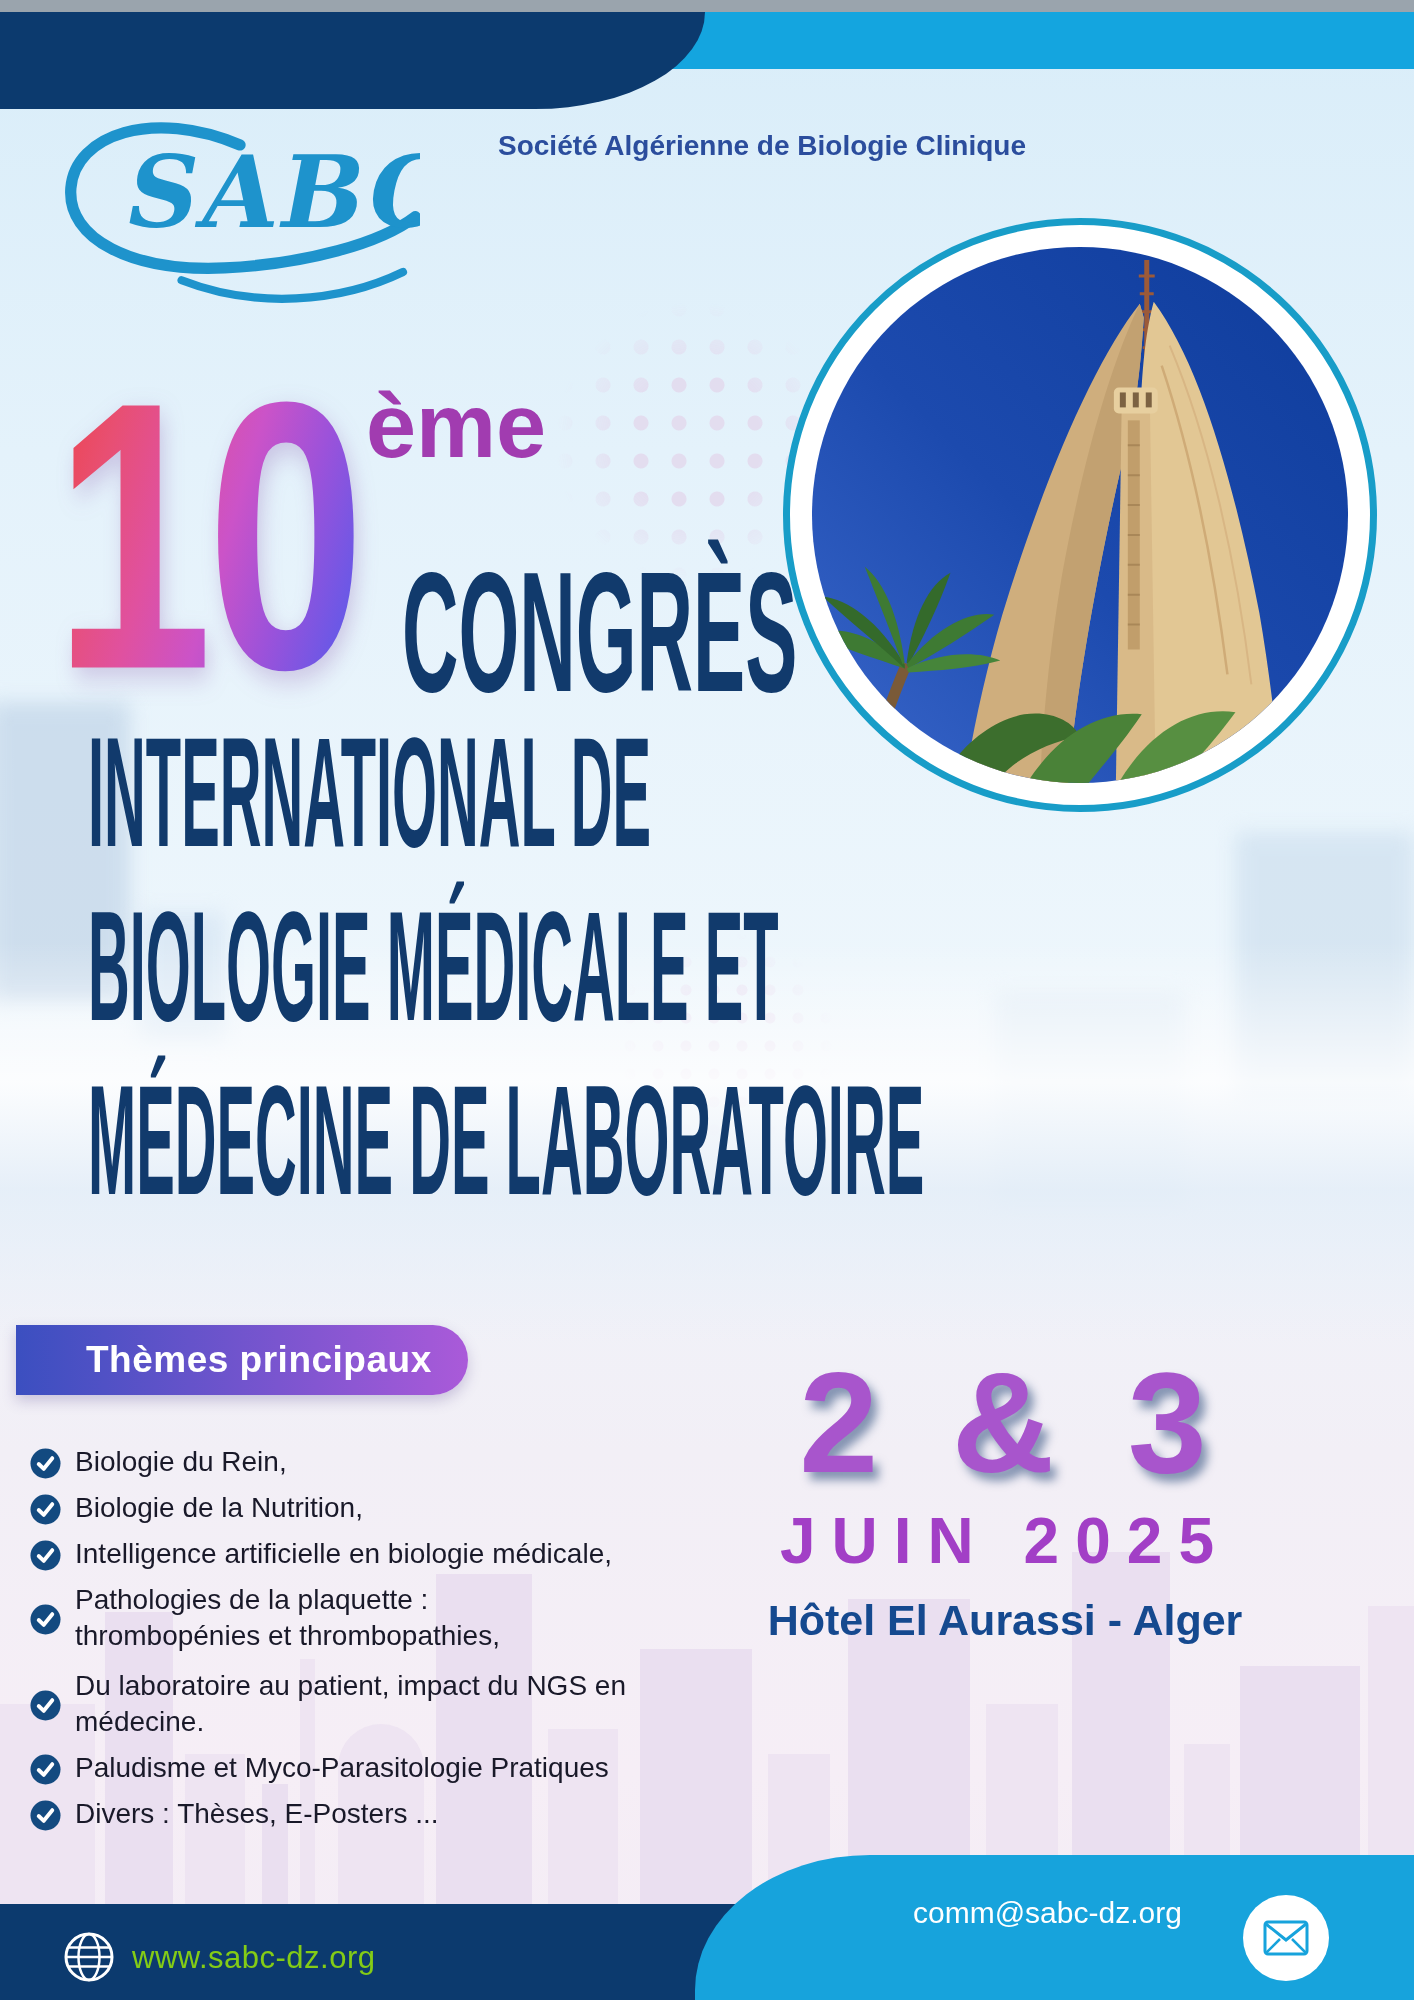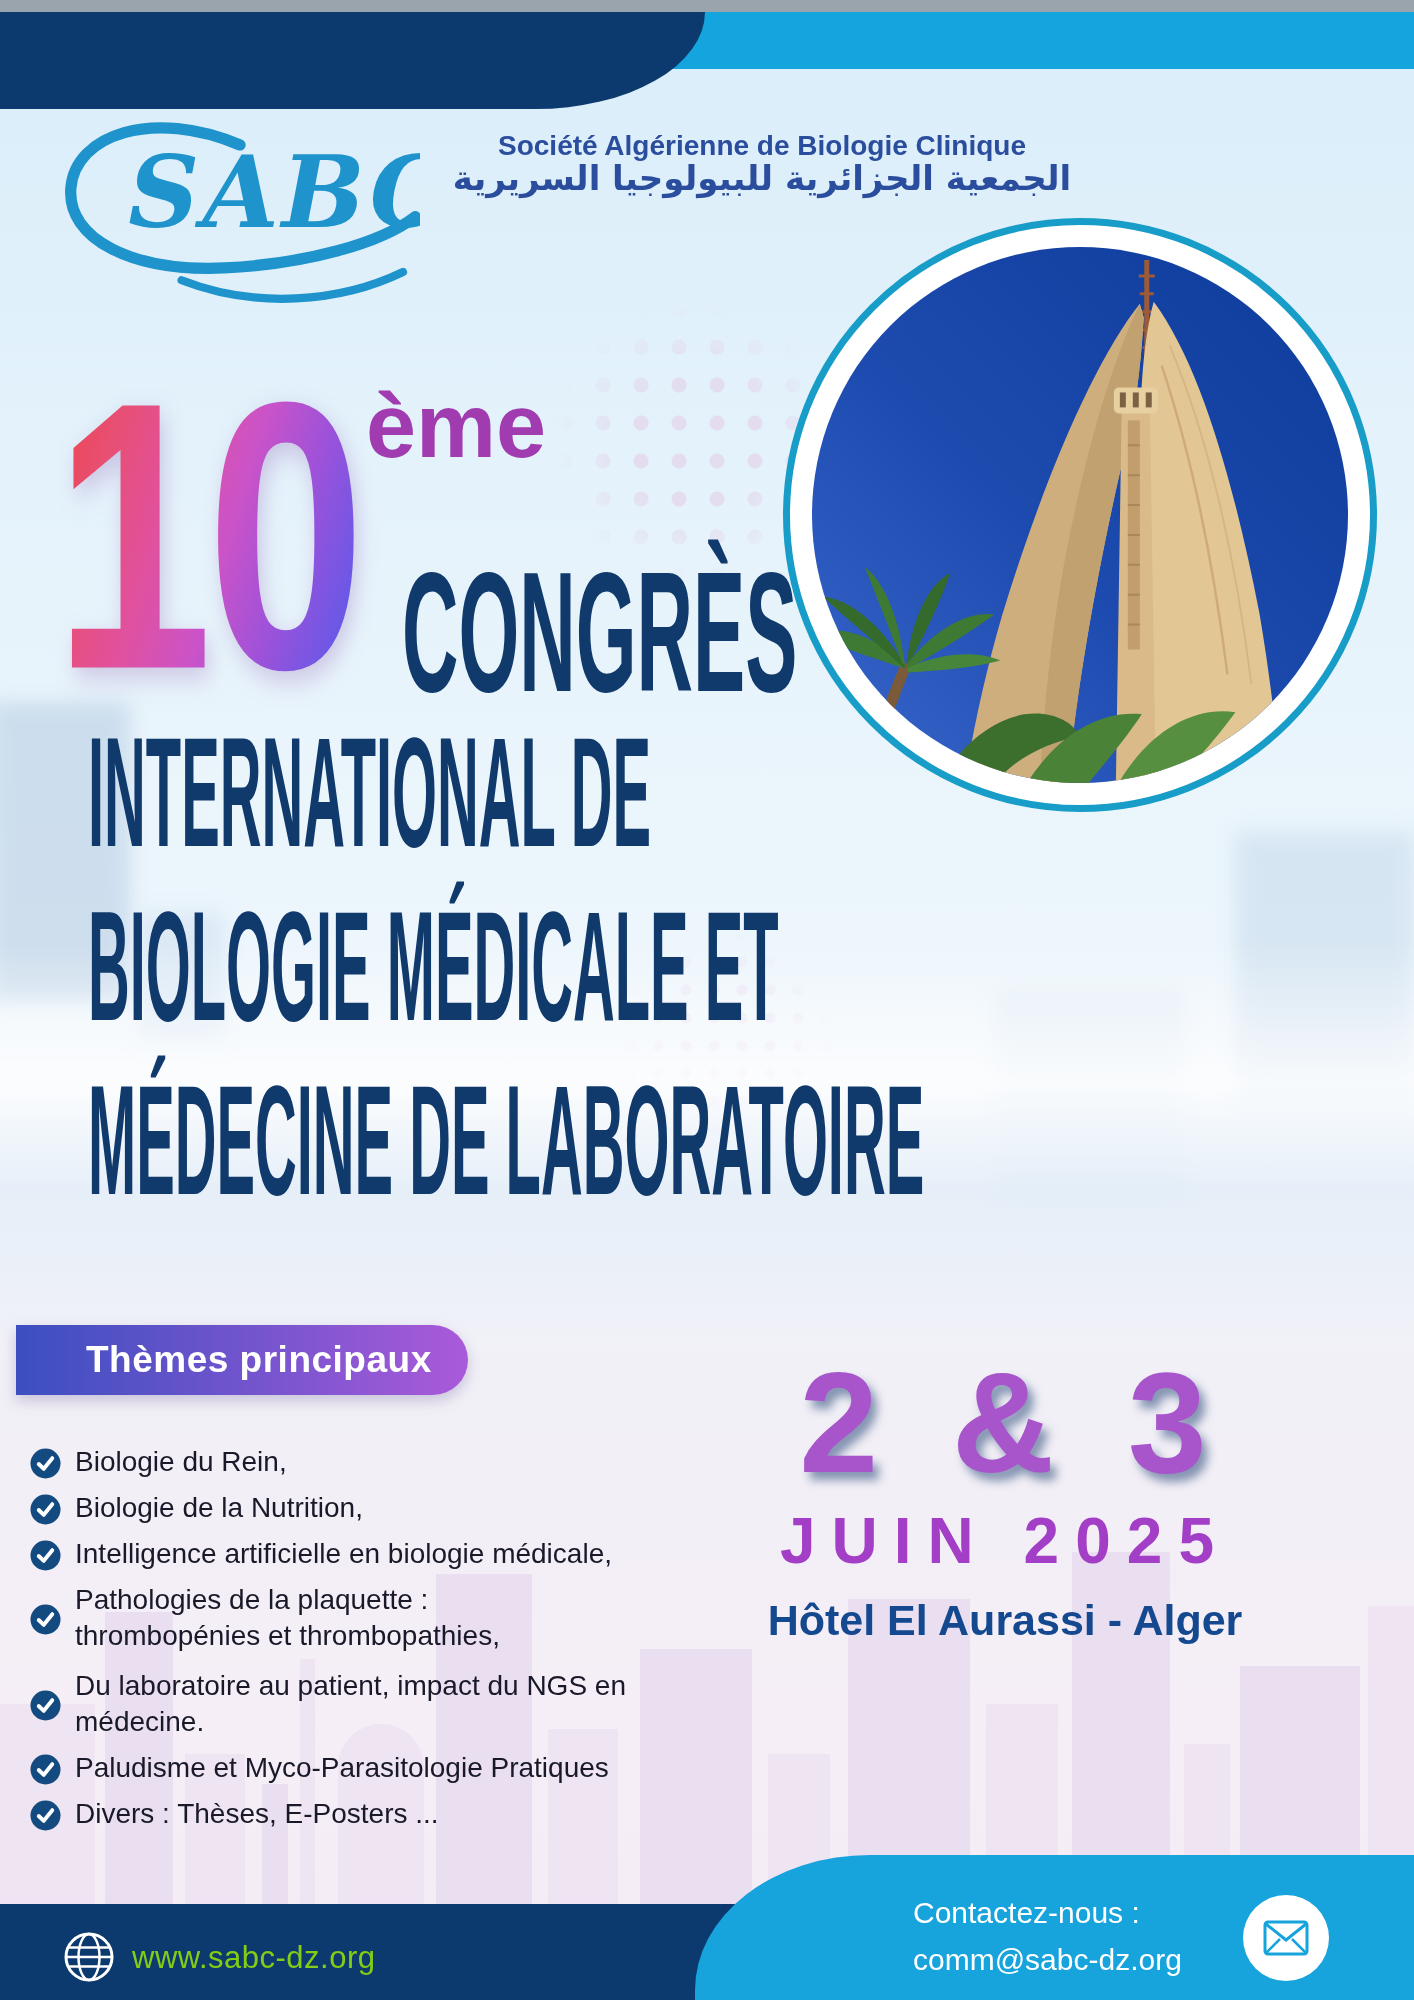--- a/index.html
+++ b/index.html
@@ -112,21 +112,20 @@
   </div>
 
   <div class="logo-wrap">
     <svg viewBox="0 0 350 200" width="360" height="205">
       <path d="M175,38 C90,2 14,28 10,80 C6,130 70,162 160,158 C240,154 312,134 346,108" stroke="#1e93cc" stroke-width="11" fill="none" stroke-linecap="round"></path>
       <path d="M118,170 C190,198 272,192 334,162" stroke="#1e93cc" stroke-width="8" fill="none" stroke-linecap="round"></path>
       <text x="66" y="118" font-family="DejaVu Serif, serif" font-style="italic" font-weight="bold" font-size="96" letter-spacing="3" fill="#1e93cc">SABC</text>
     </svg>
   </div>
   <div class="org-fr">Société Algérienne de Biologie Clinique</div>
-  <div class="org-ar">الجمعية الجزائرية للبيولوجيا السريرية</div>
 
   <div class="photo-ring">
     <svg viewBox="0 0 540 540">
       <defs>
         <clipPath id="circ">
             <circle cx="270" cy="270" r="269"></circle>
           </clipPath>
         <linearGradient id="sky" x1="1" y1="0" x2="0" y2="1">
           <stop offset="0" stop-color="#0e3c9b"></stop>
           <stop offset="0.55" stop-color="#1c4aae"></stop>
@@ -252,21 +251,20 @@
       <ellipse cx="27" cy="27" rx="10.5" ry="23" stroke="#fff" stroke-width="2.5" fill="none"></ellipse>
       <line x1="4" y1="27" x2="50" y2="27" stroke="#fff" stroke-width="2.5"></line>
       <line x1="6.5" y1="17.5" x2="47.5" y2="17.5" stroke="#fff" stroke-width="2.5"></line>
       <line x1="6.5" y1="36.5" x2="47.5" y2="36.5" stroke="#fff" stroke-width="2.5"></line>
     </svg>
     <span class="website">www.sabc-dz.org</span>
   </div>
 
   <div class="contact-shape">
     <div class="contact-text">
-      <div>Contactez-nous :</div>
       <div>comm@sabc-dz.org</div>
     </div>
     <div class="mail-circle">
       <svg viewBox="0 0 46 36" width="46" height="36">
         <rect x="2" y="2" width="42" height="32" rx="3" fill="none" stroke="#17a3dc" stroke-width="3"></rect>
         <path d="M3,4 L23,20 L43,4" fill="none" stroke="#17a3dc" stroke-width="3"></path>
         <path d="M3,33 L17,19 M43,33 L29,19" fill="none" stroke="#17a3dc" stroke-width="2.5"></path>
       </svg>
     </div>
   </div>

